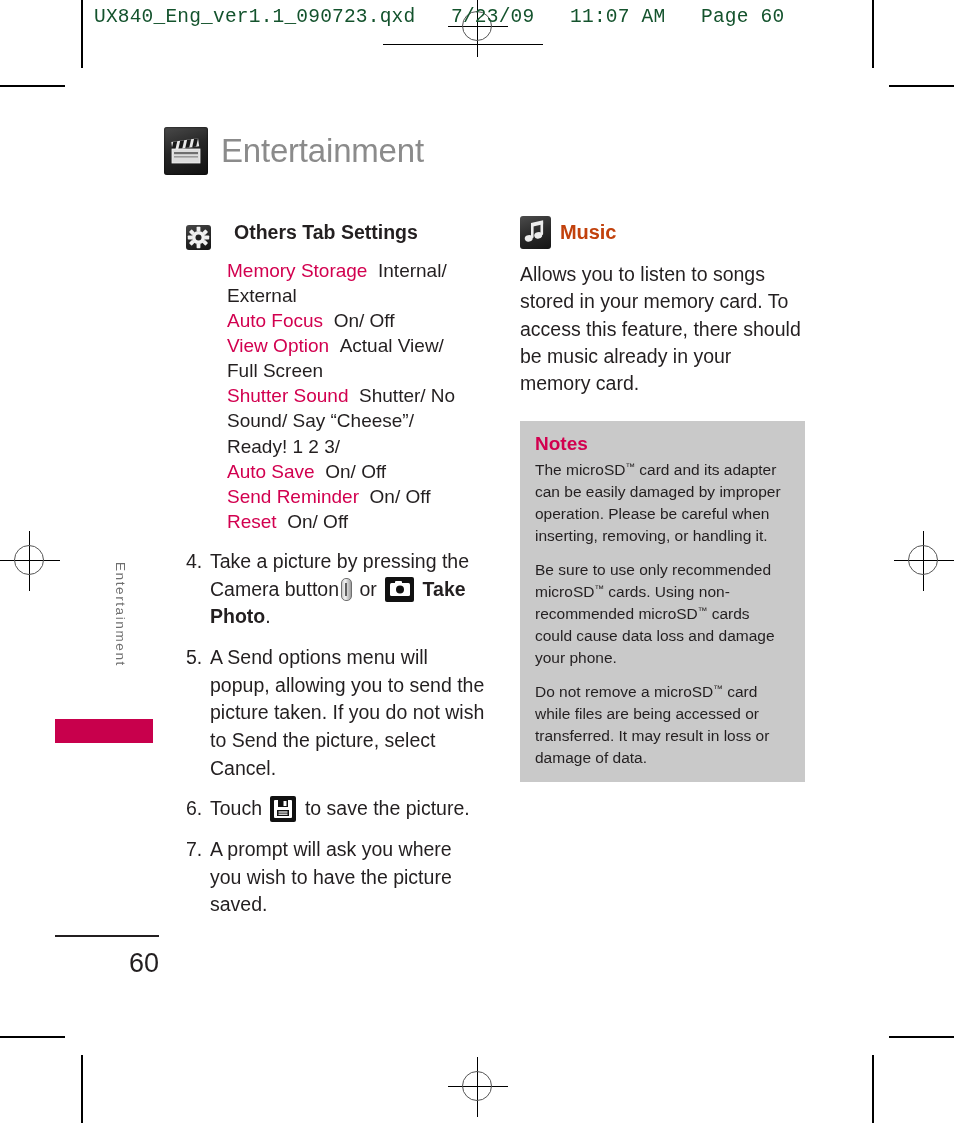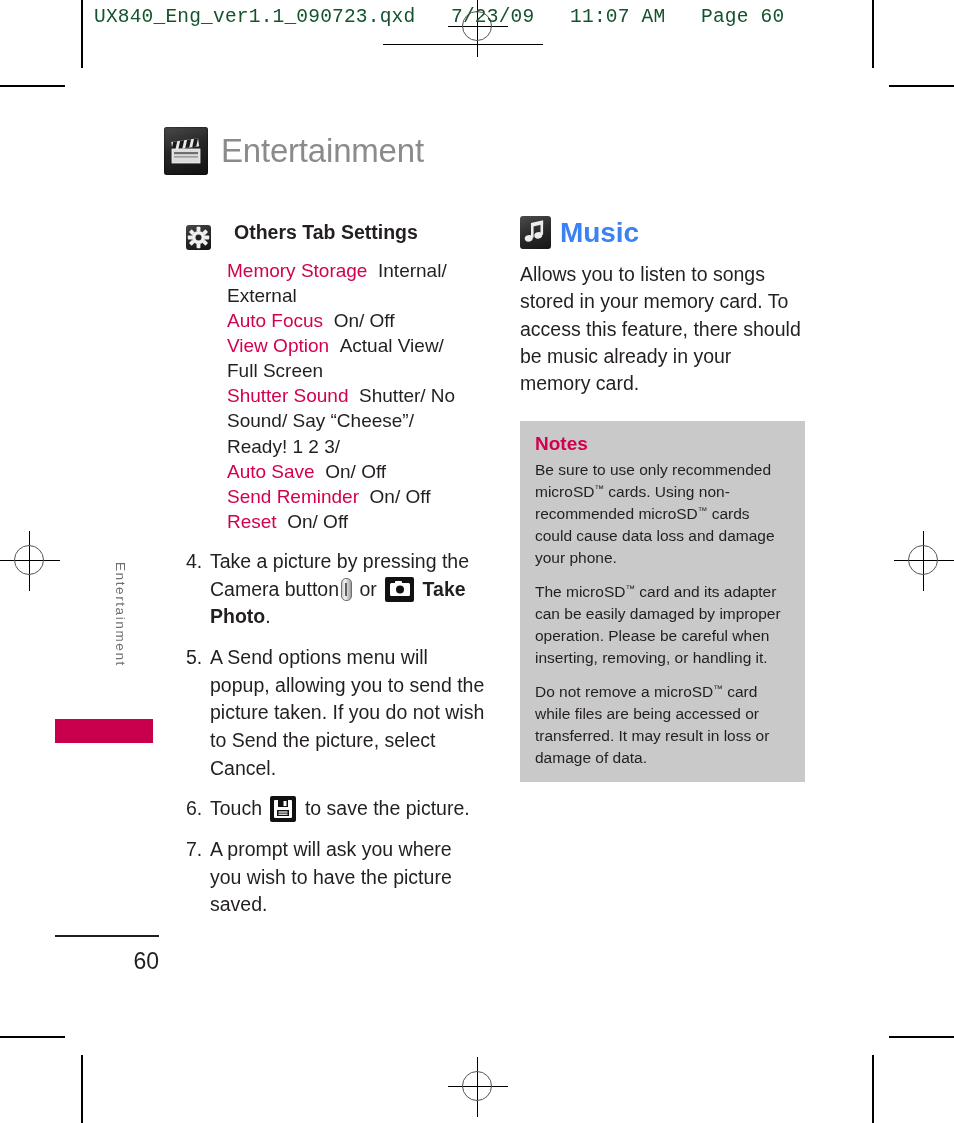--- a/index.html
+++ b/index.html
@@ -108,21 +108,21 @@
     position: absolute;
     left: 55px; top: 935px;
     width: 104px; height: 2px;
     background: #231f20;
   }
   .folio {
     position: absolute;
     left: 55px; top: 948px;
     width: 104px;
     text-align: right;
-    font-size: 23px;
+    font-size: 27px;
     color: #231f20;
   }
 
   
   .col-left {
     position: absolute;
     left: 186px;
     top: 222px;
     width: 300px;
   }
@@ -223,23 +223,23 @@
     margin-bottom: 12px;
   }
   .note-icon-box {
     width: 31px; height: 33px;
     background: linear-gradient(160deg, #4c4c4c 0%, #2a2a2a 50%, #151515 100%);
     border-radius: 3px;
     position: relative;
     flex: 0 0 auto;
   }
   .feature-title {
-    font-size: 28px;
+    font-size: 20px;
     font-weight: bold;
-    color: #3b82f6;
+    color: #c2410c;
     letter-spacing: -0.1px;
     text-align: center;
   }
   .feature-desc {
     font-size: 19.5px;
     line-height: 1.4;
     color: #231f20;
     margin: 0;
   }
 
@@ -409,20 +409,20 @@
           </g>
         </svg>
       </div>
       <div class="feature-title">Music</div>
     </div>
 
     <p class="feature-desc">Allows you to listen to songs stored in your memory card. To access this feature, there should be music already in your memory card.</p>
 
     <div class="notes-box">
       <div class="notes-title">Notes</div>
+      <p class="notes-p">The microSD<sup class="tm">™</sup> card and its adapter can be easily damaged by improper operation. Please be careful when inserting, removing, or handling it.</p>
       <p class="notes-p">Be sure to use only recommended microSD<sup class="tm">™</sup> cards. Using non-recommended microSD<sup class="tm">™</sup> cards could cause data loss and damage your phone.</p>
-      <p class="notes-p">The microSD<sup class="tm">™</sup> card and its adapter can be easily damaged by improper operation. Please be careful when inserting, removing, or handling it.</p>
       <p class="notes-p">Do not remove a microSD<sup class="tm">™</sup> card while files are being accessed or transferred. It may result in loss or damage of data.</p>
     </div>
 
   </div>
 
 </div>
 
 </body></html>

